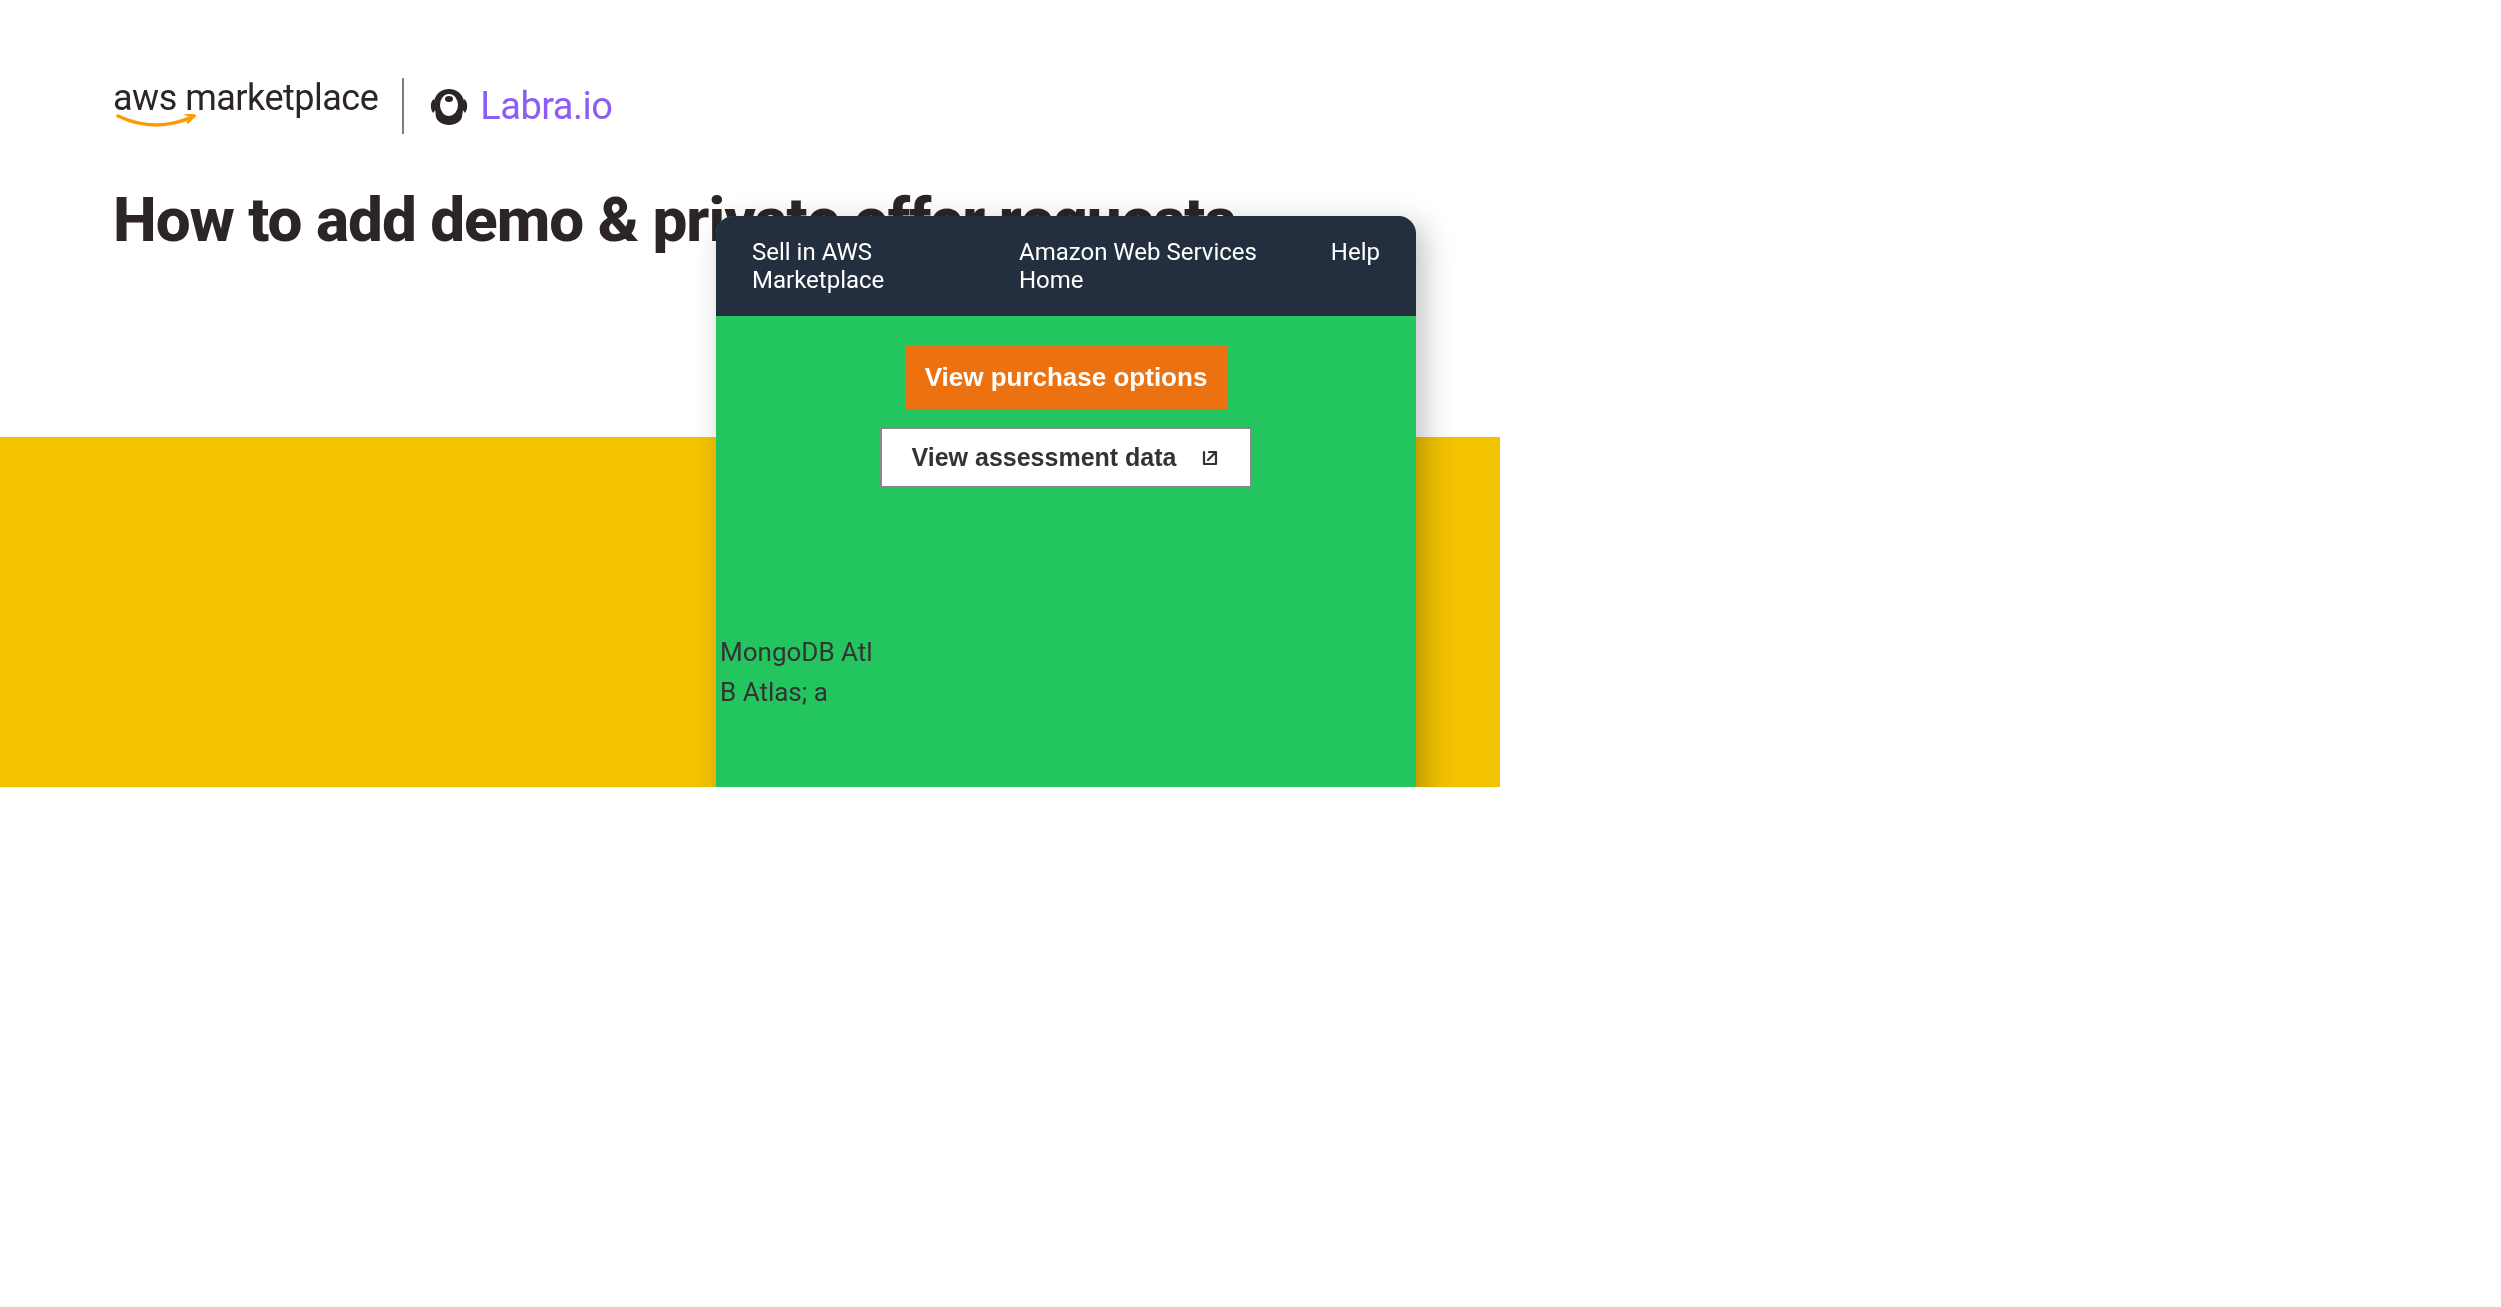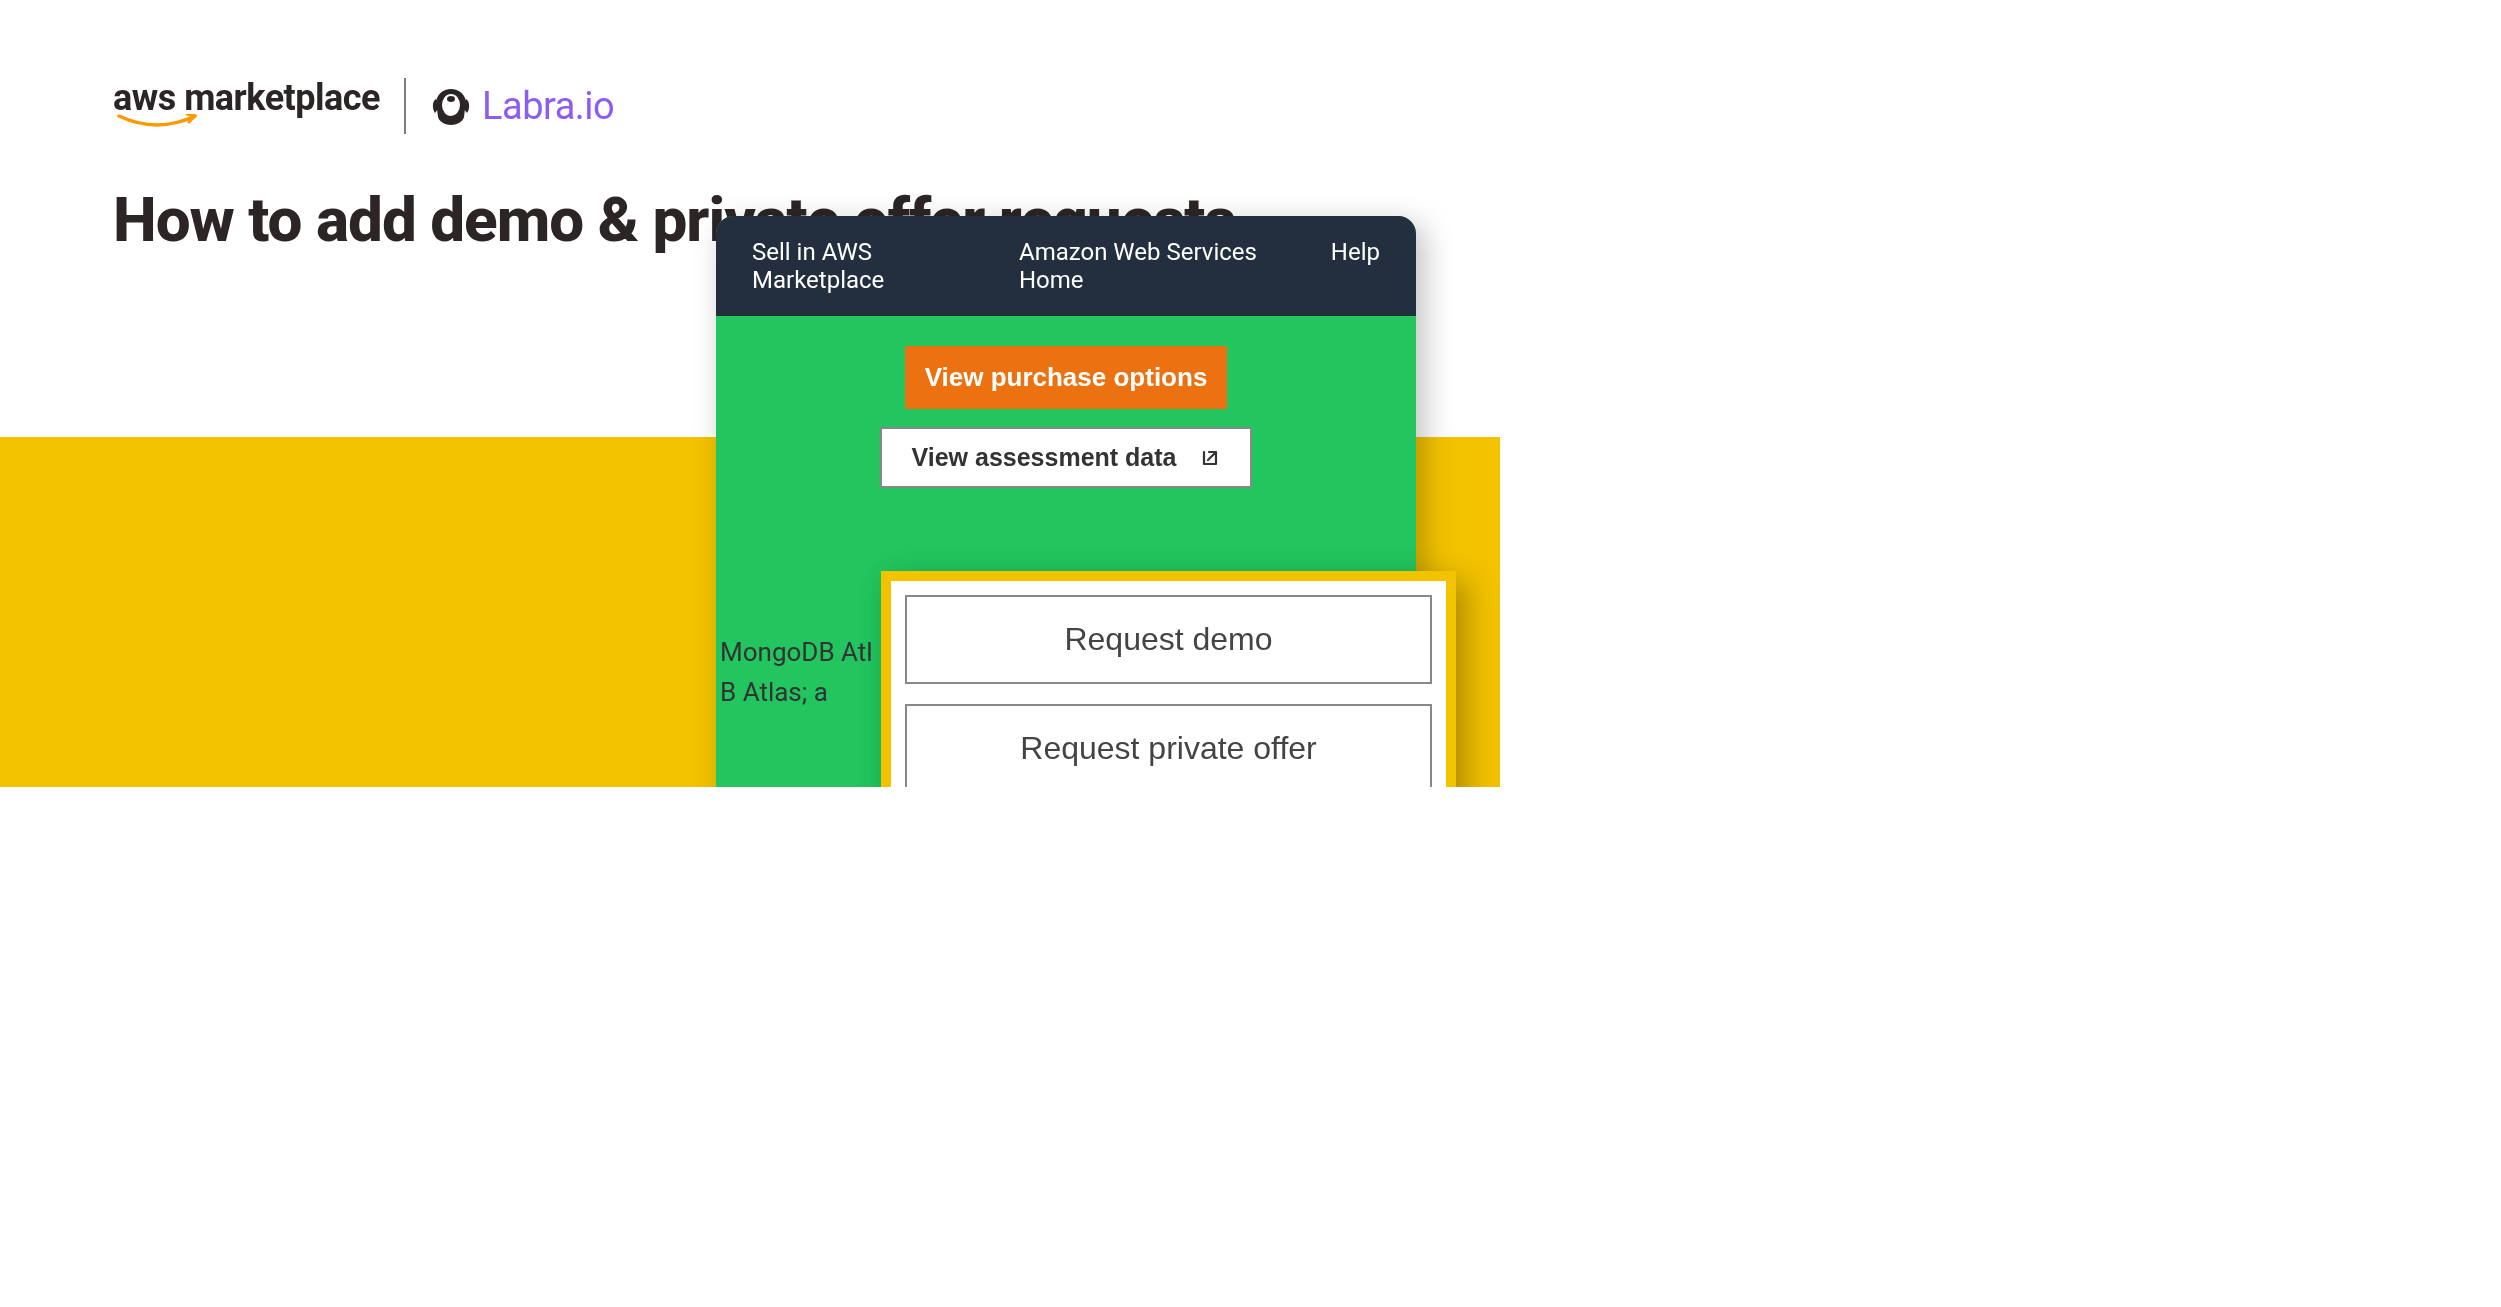--- a/index.html
+++ b/index.html
@@ -31,21 +31,21 @@
       align-items: center;
       gap: 24px;
     }
     .aws-logo {
       display: flex;
       flex-direction: column;
       align-items: center;
     }
     .aws-text {
       font-size: 36px;
-      font-weight: 700;
+      font-weight: 400;
       color: #2c2525;
       letter-spacing: -0.5px;
       line-height: 1;
     }
     .aws-smile {
       width: 80px;
       height: 18px;
       margin-top: -2px;
       margin-left: -180px;
     }
@@ -241,26 +241,19 @@
           <path d="M 4 4 L 4 16 L 16 16 L 16 11 M 9 4 L 16 4 L 16 11 M 16 4 L 8 12" stroke="#333" stroke-width="2.2" fill="none" stroke-linecap="round" stroke-linejoin="round"></path>
         </svg>
       </button>
     </div>
 
     <div class="product-text">
       <div>MongoDB Atl</div>
       <div>B Atlas; a</div>
     </div>
 
-    <div class="highlight-box">
-      <button class="btn-outline">Request demo</button>
-      <button class="btn-outline">Request private offer</button>
-      <svg class="cursor-icon" viewBox="0 0 70 70">
-        <path d="M 10 8 L 10 52 L 23 40 L 32 58 L 42 54 L 33 36 L 50 36 Z" fill="#ffffff" stroke="#2c2525" stroke-width="4.5" stroke-linejoin="round"></path>
-      </svg>
-    </div>
 
     <div class="tabs-row">
       <span class="tab-item">Support</span>
       <span class="tab-item">Reviews</span>
     </div>
   </div>
 </div>
 
 </body></html>

